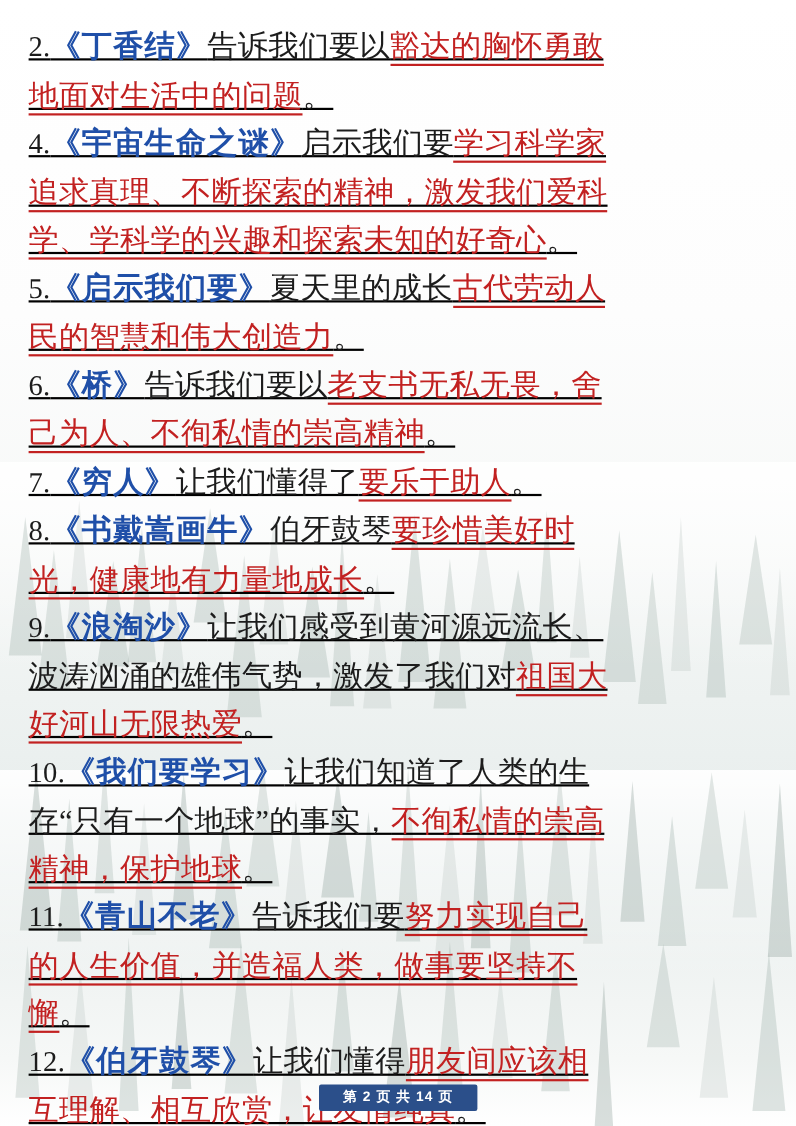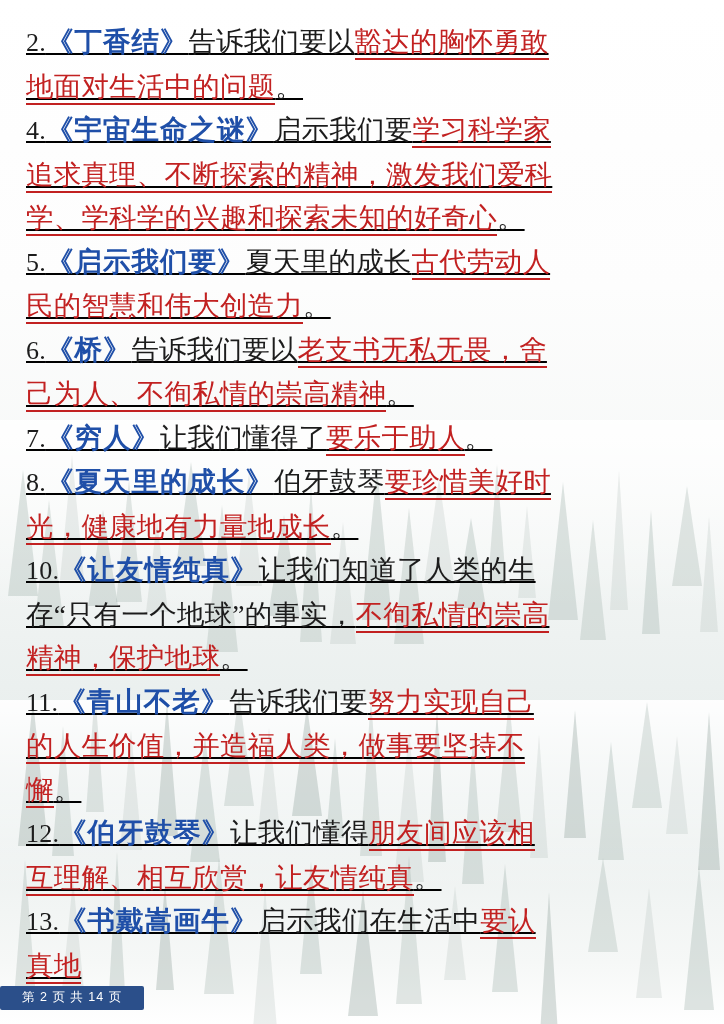--- a/index.html
+++ b/index.html
@@ -100,21 +100,22 @@
     padding-bottom: 1px;
   }
 
   
   #footer {
     position: absolute;
     left: 0; right: 0;
     bottom: 14px;
     z-index: 3;
     display: flex;
-    justify-content: flex-start;
+    justify-content: center;
+    font-weight: bold;
   }
   #footer .badge {
     background: #2b4f8a;
     color: #ffffff;
     font-family: "Liberation Sans", sans-serif;
     font-size: 12.5px;
     letter-spacing: 1px;
     padding: 3px 22px 4px 22px;
     border-radius: 2px;
     white-space: nowrap;
@@ -191,22 +192,23 @@
     </div>
 </div>
 
 <div id="page">
   <div class="lines" id="content">
       <p class="para"><span class="num">2.</span><span class="title">《丁香结》</span><span class="plain">告诉我们要以</span><span class="u">豁达的胸怀勇敢地面对生活中的问题</span><span class="plain">。</span></p>
       <p class="para"><span class="num">4.</span><span class="title">《宇宙生命之谜》</span><span class="plain">启示我们要</span><span class="u">学习科学家追求真理、不断探索的精神，激发我们爱科学、学科学的兴趣和探索未知的好奇心</span><span class="plain">。</span></p>
       <p class="para"><span class="num">5.</span><span class="title">《启示我们要》</span><span class="plain">夏天里的成长</span><span class="u">古代劳动人民的智慧和伟大创造力</span><span class="plain">。</span></p>
       <p class="para"><span class="num">6.</span><span class="title">《桥》</span><span class="plain">告诉我们要以</span><span class="u">老支书无私无畏，舍己为人、不徇私情的崇高精神</span><span class="plain">。</span></p>
       <p class="para"><span class="num">7.</span><span class="title">《穷人》</span><span class="plain">让我们懂得了</span><span class="u">要乐于助人</span><span class="plain">。</span></p>
-      <p class="para"><span class="num">8.</span><span class="title">《夏天里的成长》</span><span class="plain">伯牙鼓琴</span><span class="u">要珍惜美好时光，健康地有力量地成长</span><span class="plain">。</span></p>
-      <p class="para"><span class="num">10.</span><span class="title">《让友情纯真》</span><span class="plain">让我们知道了人类的生存“只有一个地球”的事实，</span><span class="u">不徇私情的崇高精神，保护地球</span><span class="plain">。</span></p>
+      <p class="para"><span class="num">8.</span><span class="title">《书戴嵩画牛》</span><span class="plain">伯牙鼓琴</span><span class="u">要珍惜美好时光，健康地有力量地成长</span><span class="plain">。</span></p>
+      <p class="para"><span class="num">9.</span><span class="title">《浪淘沙》</span><span class="plain">让我们感受到黄河源远流长、波涛汹涌的雄伟气势，激发了我们对</span><span class="u">祖国大好河山无限热爱</span><span class="plain">。</span></p>
+      <p class="para"><span class="num">10.</span><span class="title">《我们要学习》</span><span class="plain">让我们知道了人类的生存“只有一个地球”的事实，</span><span class="u">不徇私情的崇高精神，保护地球</span><span class="plain">。</span></p>
       <p class="para"><span class="num">11.</span><span class="title">《青山不老》</span><span class="plain">告诉我们要</span><span class="u">努力实现自己的人生价值，并造福人类，做事要坚持不懈</span><span class="plain">。</span></p>
       <p class="para"><span class="num">12.</span><span class="title">《伯牙鼓琴》</span><span class="plain">让我们懂得</span><span class="u">朋友间应该相互理解、相互欣赏，让友情纯真</span><span class="plain">。</span></p>
       <p class="para"><span class="num">13.</span><span class="title">《书戴嵩画牛》</span><span class="plain">启示我们在生活中</span><span class="u">要认真地</span></p>
     </div>
 </div>
 
 <div id="footer">
   <span class="badge">第 2 页 共 14 页</span>
 </div>
 

